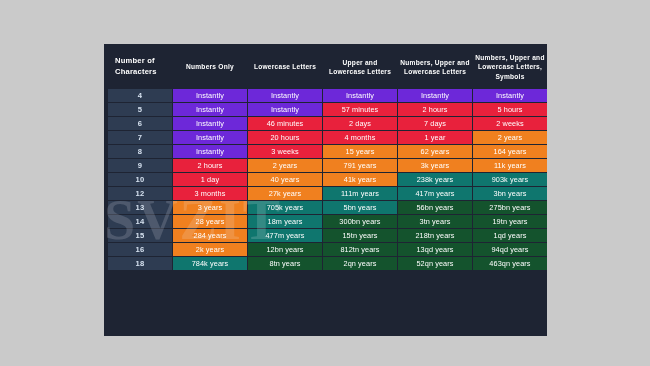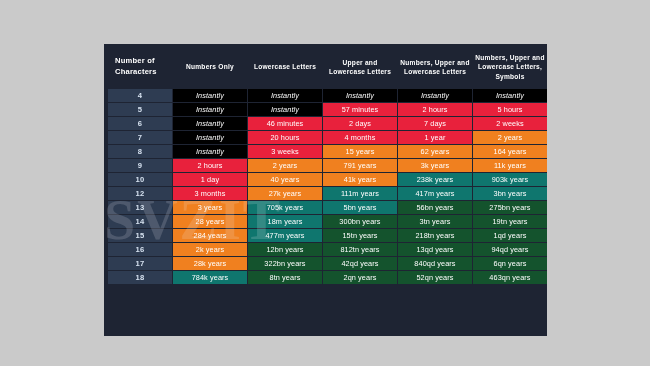--- a/index.html
+++ b/index.html
@@ -78,21 +78,21 @@
   }
   tbody td.num {
     background: #2e3c52;
     color: #d6e2f0;
     font-weight: bold;
     font-size: 7.6px;
     letter-spacing: 0.3px;
   }
 
   
-  .c-purple { background: #000000; font-style: italic; }
+  .c-purple { background: #6d28d9; }
   .c-red    { background: #e8213c; }
   .c-orange { background: #f0801f; }
   .c-yellow { background: #0f766e; }
   .c-green  { background: #14532d; }
 
   
   col.w-num    { width: 64px; }
   col.w-data   { width: 74px; }
 
   
@@ -229,28 +229,20 @@
           </tr>
           <tr>
             <td class="num">16</td>
             <td class="c-orange">2k years</td>
             <td class="c-green">12bn years</td>
             <td class="c-green">812tn years</td>
             <td class="c-green">13qd years</td>
             <td class="c-green">94qd years</td>
           </tr>
           <tr>
-            <td class="num">17</td>
-            <td class="c-orange">28k years</td>
-            <td class="c-green">322bn years</td>
-            <td class="c-green">42qd years</td>
-            <td class="c-green">840qd years</td>
-            <td class="c-green">6qn years</td>
-          </tr>
-          <tr>
             <td class="num">18</td>
             <td class="c-yellow">784k years</td>
             <td class="c-green">8tn years</td>
             <td class="c-green">2qn years</td>
             <td class="c-green">52qn years</td>
             <td class="c-green">463qn years</td>
           </tr>
         </tbody>
     </table>
   </div>

